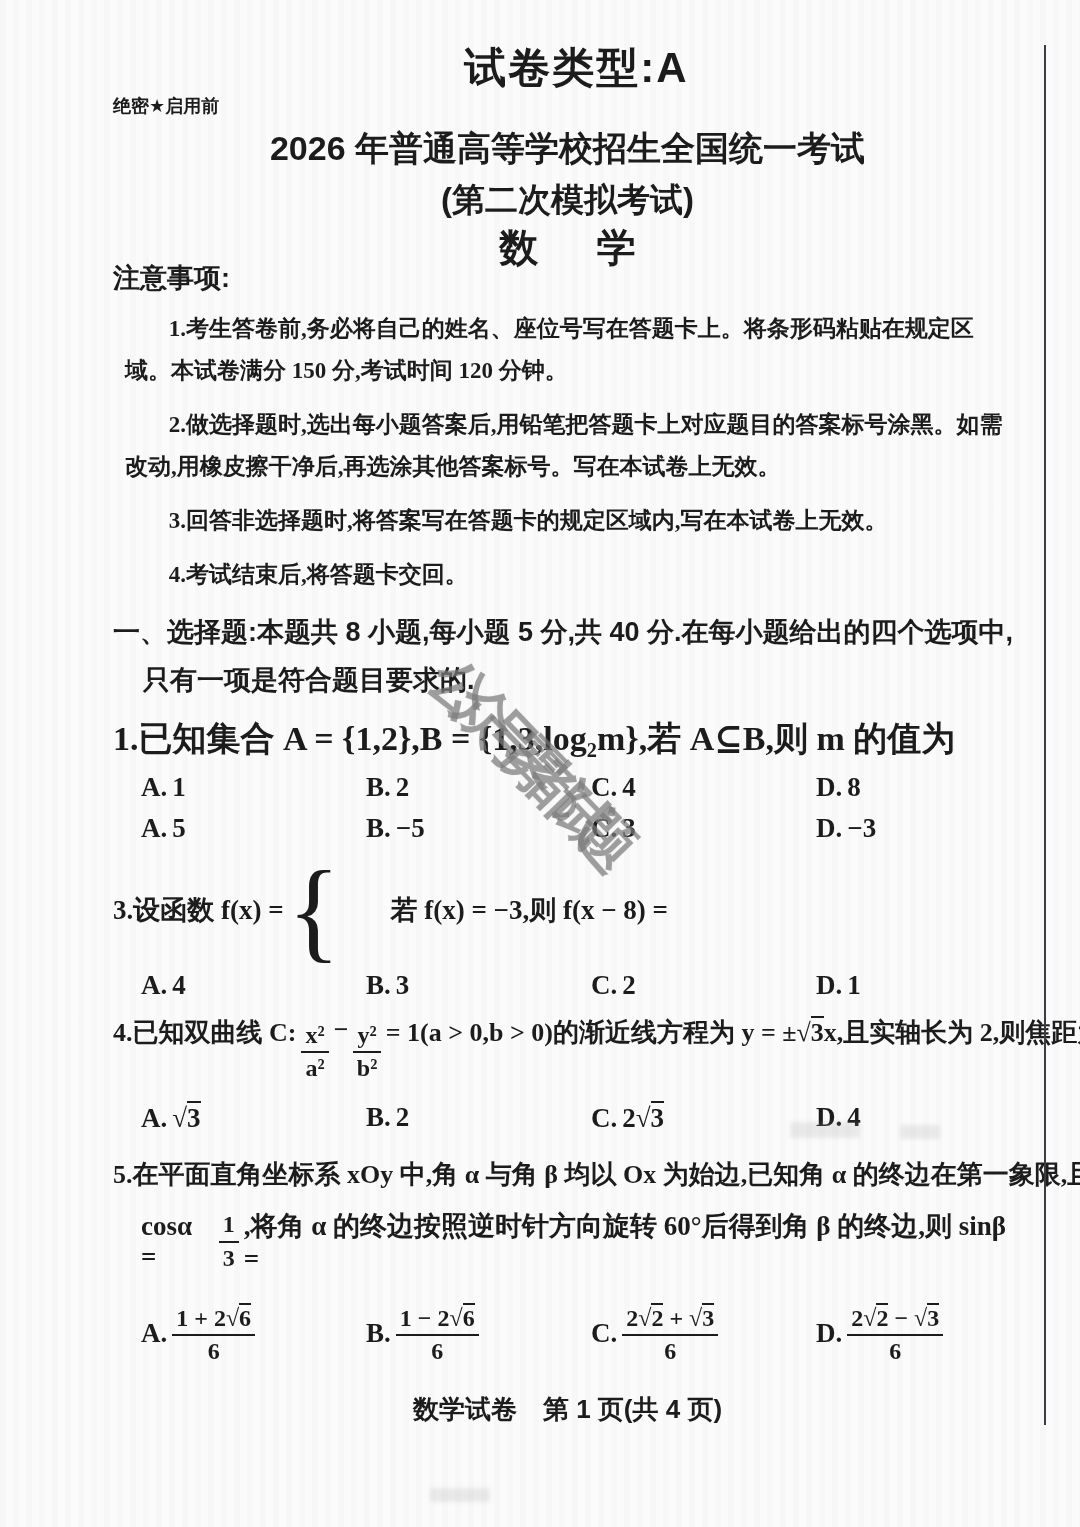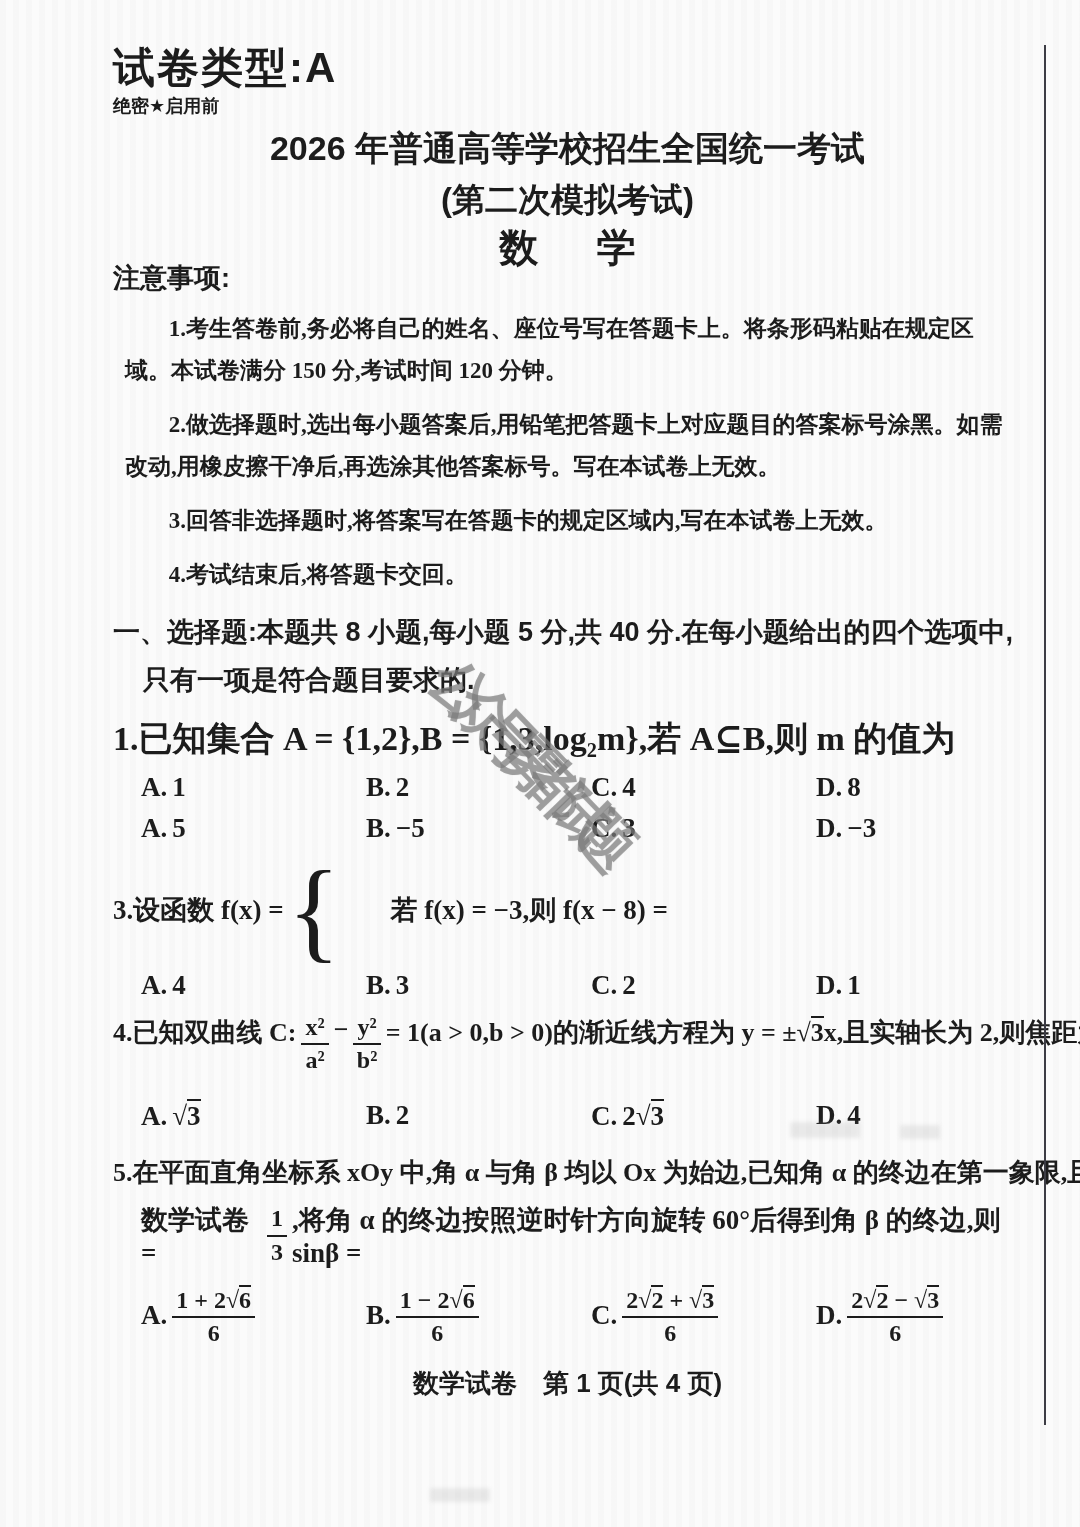--- a/index.html
+++ b/index.html
@@ -11,21 +11,21 @@
     background-image:repeating-linear-gradient(90deg, rgba(0,0,0,0.015) 0 6px, rgba(0,0,0,0) 6px 13px);
     overflow:hidden;
     color:#1c1c1c;
     font-family:"Liberation Serif","DejaVu Serif",serif;
     box-sizing:border-box;
     padding:44px 58px 0 113px;
   }
   .scan-line{position:absolute;left:1044px;top:45px;width:2px;height:1380px;background:#3c3c44;}
   .artifact{position:absolute;background:#9a9a9a;opacity:.18;filter:blur(2px);border-radius:2px;}
 
-  .paper-type{text-align:left;font-size:42px;font-weight:700;line-height:1.15;margin-right:-18px;
+  .paper-type{text-align:center;font-size:42px;font-weight:700;line-height:1.15;margin-right:-18px;
     font-family:"Liberation Sans","DejaVu Sans",sans-serif;letter-spacing:2px;}
   .secrecy{font-size:18px;font-weight:700;margin-top:2px;
     font-family:"Liberation Sans","DejaVu Sans",sans-serif;}
   .title{text-align:center;font-size:34px;font-weight:700;margin-top:8px;
     font-family:"Liberation Sans","DejaVu Sans",sans-serif;}
   .subtitle{text-align:center;font-size:33px;font-weight:700;margin-top:6px;
     font-family:"Liberation Sans","DejaVu Sans",sans-serif;}
   .subject{text-align:center;font-size:39px;font-weight:700;margin-top:2px;
     letter-spacing:1.5em;padding-left:1.5em;line-height:1.2;
     font-family:"Liberation Sans","DejaVu Sans",sans-serif;}
@@ -51,21 +51,21 @@
   .opt .lab{margin-right:5px;}
 
   .q3block{display:flex;align-items:center;margin-top:10px;font-size:27px;font-weight:600;min-height:112px;}
   .brace{font-size:110px;font-weight:400;line-height:0.9;margin:0 2px 0 4px;transform:scaleY(1.02);}
   .cases{display:inline-flex;flex-direction:column;gap:24px;font-size:26px;}
   .cases .case{line-height:1.1;}
   .q3tail{margin-left:48px;}
   .lsub{font-size:0.62em;vertical-align:-0.45em;}
 
   .q4block{display:flex;margin-top:14px;font-size:26px;font-weight:600;min-height:72px;white-space:nowrap;}
-  .frac{display:inline-flex;flex-direction:column;align-items:center;vertical-align:middle;margin:0 5px;line-height:1.05;}
+  .frac{display:inline-flex;flex-direction:column;align-items:center;vertical-align:middle;margin:8px 5px;line-height:1.05;}
   .frac .num{padding:0 4px 3px;border-bottom:2.5px solid #1c1c1c;}
   .frac .den{padding-top:3px;}
   .fr-sm{font-size:24px;}
 
   .opts5{margin-top:16px;align-items:center;}
   .opt5{display:inline-flex;align-items:center;white-space:nowrap;}
 
   .sqv{display:inline-block;border-top:2px solid currentColor;line-height:1.05;padding-top:1px;}
 
   .footer{text-align:center;font-size:26px;font-weight:700;margin-top:20px;
@@ -145,21 +145,21 @@
   </div>
   <div class="opts" style="margin-top:12px;">
     <span class="opt"><span class="lab">A.</span><span>√<span class="sqv">3</span></span></span>
     <span class="opt"><span class="lab">B.</span><span>2</span></span>
     <span class="opt"><span class="lab">C.</span><span>2√<span class="sqv">3</span></span></span>
     <span class="opt"><span class="lab">D.</span><span>4</span></span>
   </div>
 
   <p class="stem q5line1">5.在平面直角坐标系 xOy 中,角 α 与角 β 均以 Ox 为始边,已知角 α 的终边在第一象限,且</p>
   <div class="q5line2">
-    <span>数学试卷 =</span>
+    <span>cosα =</span>
     <span class="frac fr-sm">
         <span class="num">1</span>
         <span class="den">3</span>
       </span>
     <span>,将角 α 的终边按照逆时针方向旋转 60°后得到角 β 的终边,则 sinβ =</span>
   </div>
   <div class="opts opts5">
     <span class="opt5">
         <span class="lab">A.</span>
         <span class="frac fr-sm">

